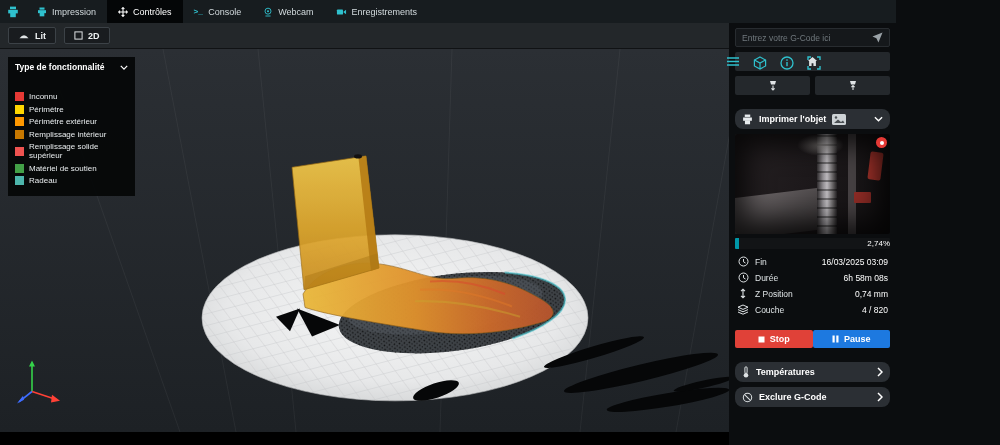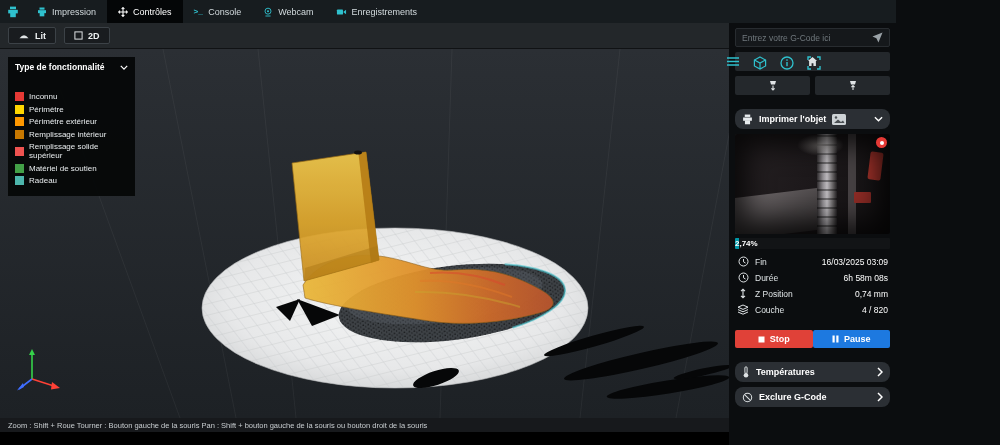--- a/index.html
+++ b/index.html
@@ -90,22 +90,22 @@
   .wc-glow { position:absolute; left:40%; top:0; width:30%; height:22%;
              background:radial-gradient(ellipse at center, rgba(220,215,210,0.5), transparent 70%); }
   .wc-vignette { position:absolute; inset:0; box-shadow:inset 0 0 26px 12px rgba(0,0,0,0.75); }
   .wc-rec { position:absolute; top:3px; right:3px; width:11px; height:11px;
             border-radius:50%; background:#e53935; display:flex; align-items:center;
             justify-content:center; }
   .wc-rec i { width:4px; height:4px; border-radius:50%; background:#fff; display:block; }
 
   .progress { position:relative; height:11px; background:#121416; border-radius:1px; overflow:hidden; }
   .progress-fill { position:absolute; left:0; top:0; bottom:0; width:0; }
-  .progress-text { position:absolute; inset:0; text-align:left; line-height:11px;
-                   font-size:8px; color:#fff;font-weight:bold; }
+  .progress-text { position:absolute; inset:0; text-align:right; line-height:11px;
+                   font-size:8px; color:#fff; }
 
   .stats { display:flex; flex-direction:column; gap:1px; padding:1px 2px; }
   .stat-row { display:flex; align-items:center; gap:6px; height:15px;
               font-size:8.5px; color:#dfe4e6; }
   .stat-row .sicon { width:12px; display:flex; justify-content:center; }
   .stat-row .value { margin-left:auto; color:#fff; }
 
   .action-row { display:flex; margin-top:8px;justify-content:flex-end; }
   .action-btn { flex:1; height:18px; border:none; border-radius:2px; color:#fff;
                 font-size:9px; font-weight:bold; display:flex; align-items:center;
@@ -332,23 +332,20 @@
           </svg>
         </span>
         <span>
           <svg width="14" height="14" viewBox="0 0 14 14" fill="none" stroke="#2fc1ce" stroke-width="1.4">
             <path d="M1 4V1h3M10 1h3v3M13 10v3h-3M4 13H1v-3"></path>
           </svg>
         </span>
       </div>
     </div>
 
-    <div class="hintbar">
-      <span>Zoom : Shift + Roue Tourner : Bouton gauche de la souris Pan : Shift + bouton gauche de la souris ou bouton droit de la souris</span>
-    </div>
     <div class="blackbar"></div>
   </div>
 
   <div class="sidebar">
 
     <div class="gcode-row">
       <input type="text" placeholder="Entrez votre G-Code ici" style="">
       <svg width="11" height="11" viewBox="0 0 12 12">
         <path d="M0.5 4.8 L11.5 0.5 L7 11.5 L4.8 6.8 Z" fill="#9aa2a7"></path>
       </svg>

